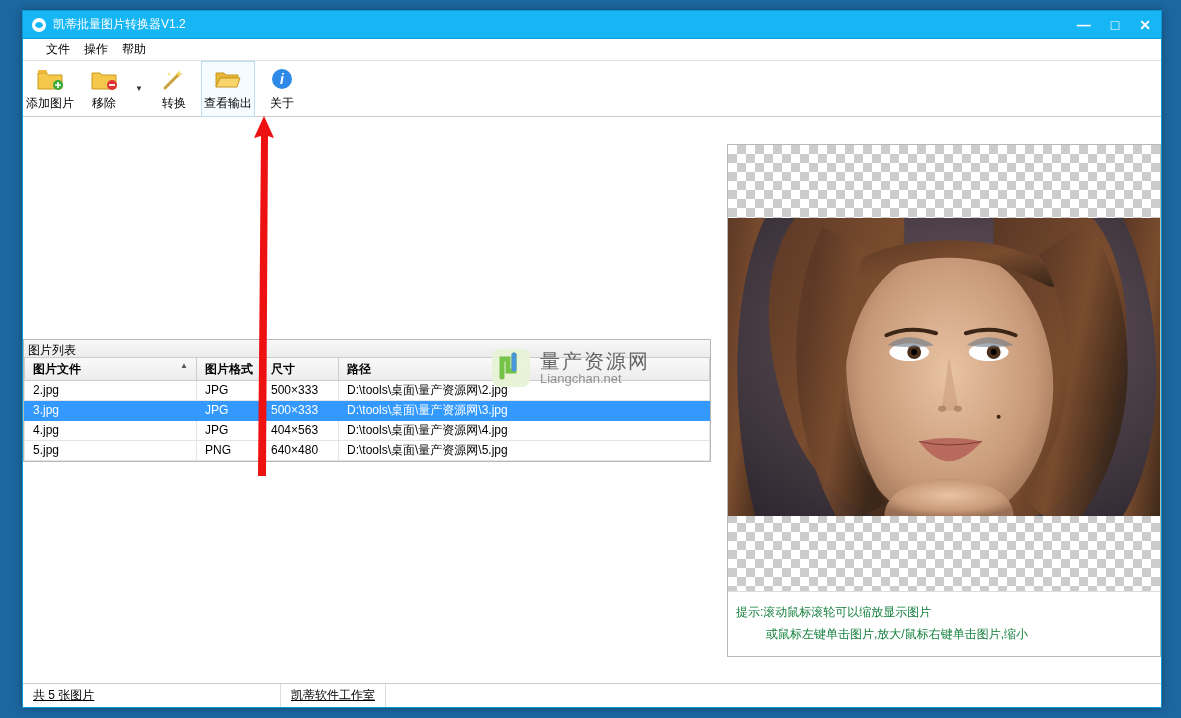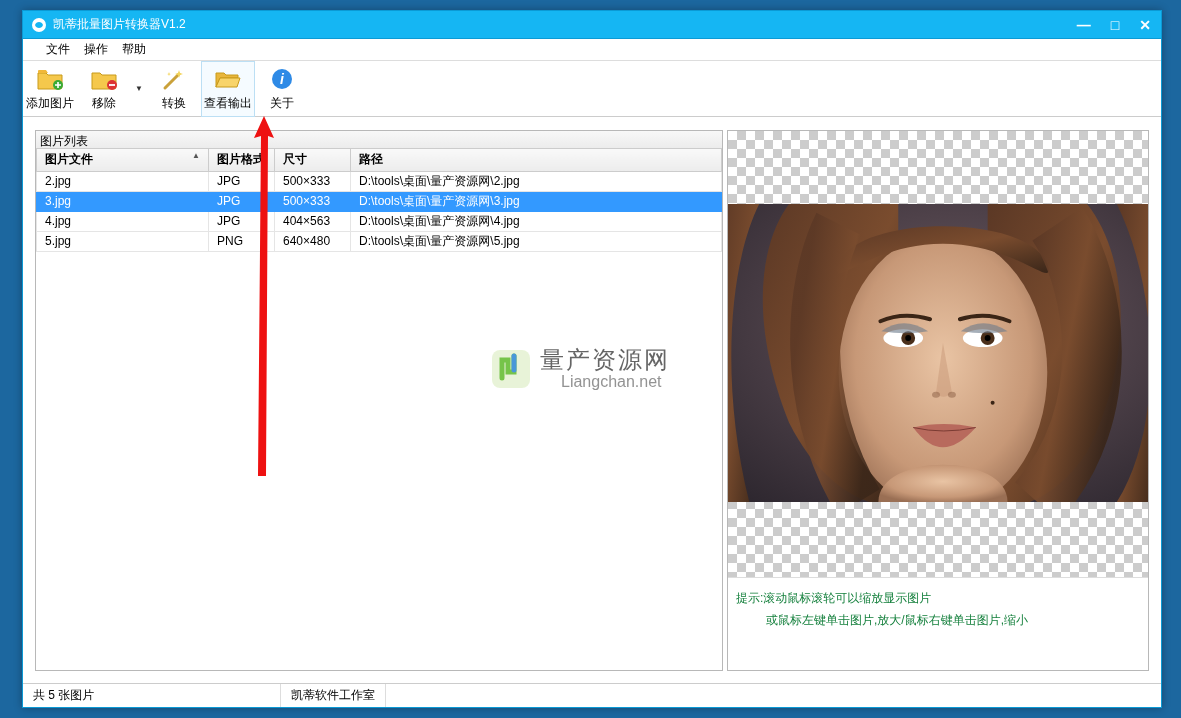--- a/index.html
+++ b/index.html
@@ -51,21 +51,21 @@
     display: flex; flex-direction: column; align-items: center; justify-content: center;
     border-right: 1px solid transparent; border-left: 1px solid transparent;
     cursor: pointer; gap: 2px;
     border: 1px solid transparent;
   }
   .tool-btn.hover { border:1px solid #bcdff4; background: #f5fbff; text-align: right; }
   .tool-btn .icon { width: 28px; height: 28px; display:flex; align-items:center; justify-content:center; }
   .dropdown-carat { font-size: 8px; color: #333; padding: 0 4px; cursor:pointer; }
   .content-area {
     position: absolute; left: 0; top: 107px; right: 0; bottom: 24px;
-    display: flex; padding: 12px; gap: 4px;
+    display: flex; padding: 0; gap: 16px; align-items: center;
   }
   .left-panel {
     flex: 0 0 688px; border: 1px solid #b8b8b8; display: flex; flex-direction: column;
     background: #fff;
   }
   .panel-header {
     height: 18px; background: linear-gradient(#f8f8f8,#ececec);
     border-bottom: 1px solid #ccc; padding: 2px 4px;
   }
   .table { width: 100%; border-collapse: collapse; }
@@ -102,31 +102,31 @@
     overflow:hidden;
   }
   .tips-area {
     padding: 10px 8px; color: #15803d; line-height: 1.8;
     border-top: 1px solid #ddd; background:#fff;
   }
   .tips-area .indent { padding-left: 30px; }
   .statusbar {
     position: absolute; left: 0; right: 0; bottom: 0; height: 24px;
     background: #fff; border-top: 1px solid #ccc;
-    display: flex; align-items: flex-end;
+    display: flex; align-items: flex-end; text-decoration: underline;
   }
   .status-cell { padding: 0 10px; height: 100%; display:flex; align-items:center; border-right: 1px solid #ddd; }
   .status-cell.first { width: 258px; }
   .watermark {
     position: absolute; left: 467px; top: 336px; display:flex; align-items:center; gap:8px;
     opacity: 0.92; pointer-events:none;
   }
   .watermark-text { display:flex; flex-direction:column; line-height:1.1;}
-  .watermark-text .cn { font-size: 24px; color:#595959; font-weight:500; letter-spacing:2px;}
-  .watermark-text .en { font-size: 16px; color:#8a8a8a;margin-left:21px; }
+  .watermark-text .cn { font-size: 20px; color:#595959; font-weight:500; letter-spacing:2px;}
+  .watermark-text .en { font-size: 13px; color:#8a8a8a; }
   .red-arrow {
     position: absolute; left: 226px; top: 105px; width: 30px; height: 360px;
     pointer-events: none;
   }
   
   svg { display:block; }
 </style>
 </head>
 <body>
 

